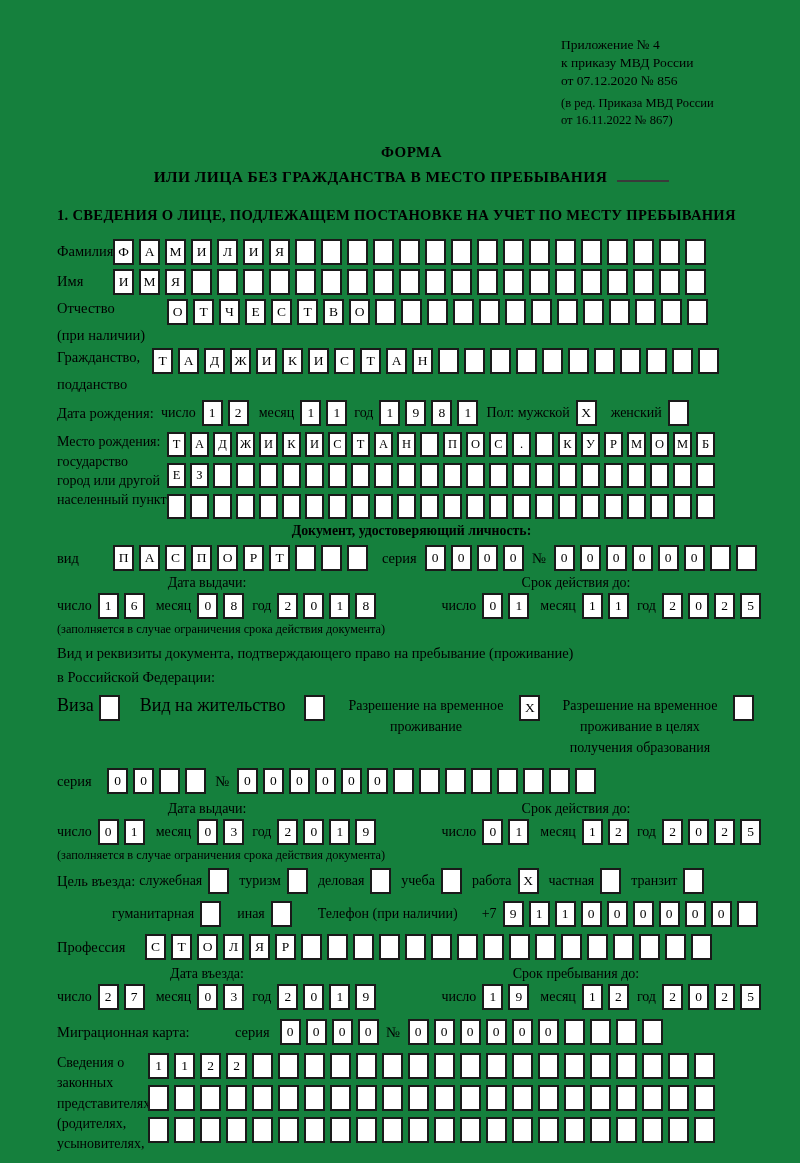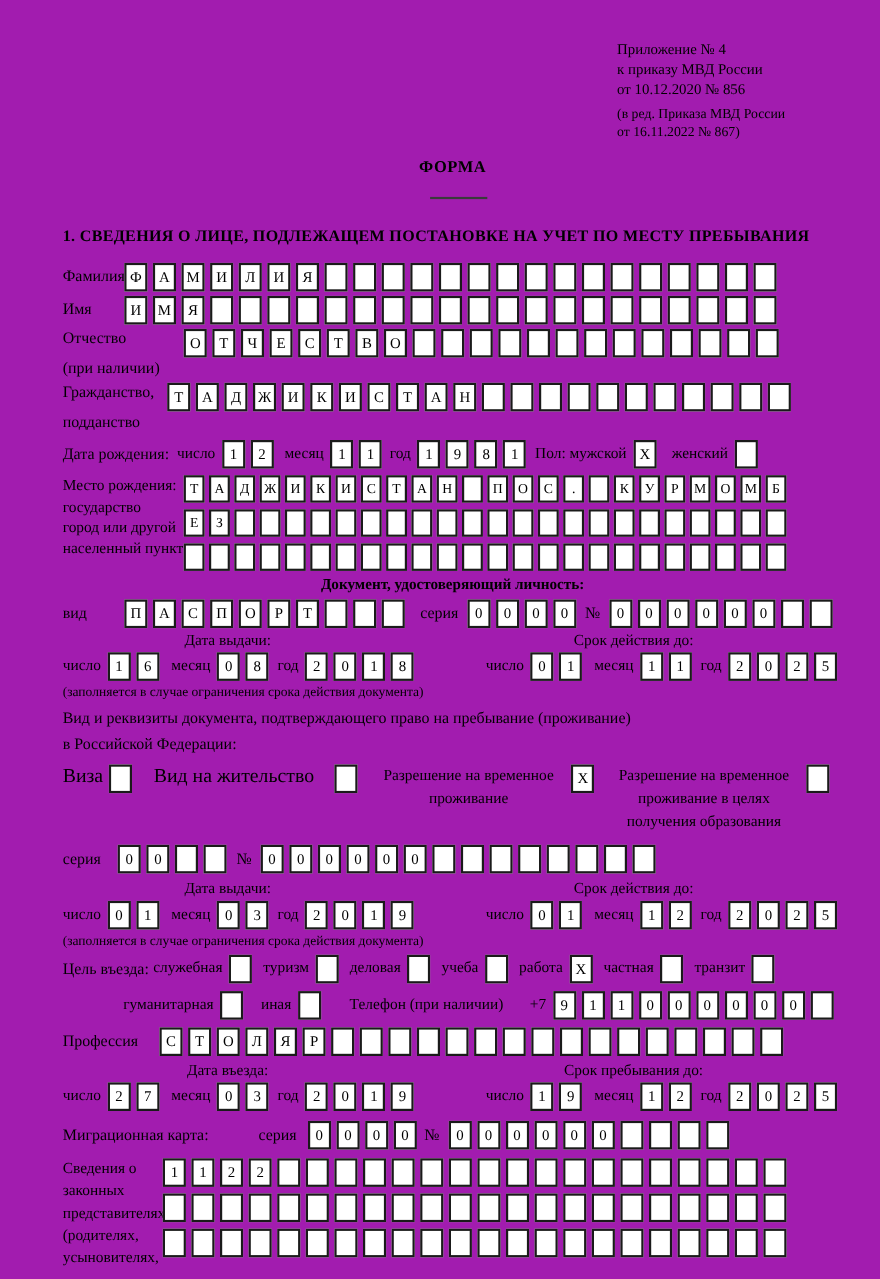--- a/index.html
+++ b/index.html
@@ -1,16 +1,16 @@
 <!DOCTYPE html>
 <html><head>
 <meta charset="utf-8">
 <style>
   html,body{margin:0;padding:0;background:#ffffff;}
-  .page{position:relative;width:800px;height:1163px;background:#a21caf;color:#000;
+  .page{position:relative;width:800px;height:1163px;background:#15803d;color:#000;
         font-family:"Liberation Serif","DejaVu Serif",serif;
         padding:36px 34px 0 57px;box-sizing:border-box;overflow:hidden;}
   .annex{margin-left:auto;width:205px;font-size:13.5px;line-height:1.32;}
   .annex-rev{margin-left:auto;width:205px;font-size:12.5px;line-height:1.32;margin-top:6px;}
   .form-label{text-align:center;font-weight:bold;font-size:15px;margin:16px 0 4px;letter-spacing:.5px;}
   .title{text-align:center;font-weight:bold;font-size:15.5px;line-height:1.5;margin-top:2px;letter-spacing:.4px;}
   .uline{display:inline-block;width:52px;border-bottom:2px solid #3a3a3a;margin-left:10px;}
   .sec-head{font-weight:bold;font-size:14.6px;margin:18px 0 15px;letter-spacing:.3px;white-space:nowrap;}
   .row{display:flex;align-items:center;margin-bottom:4px;white-space:nowrap;}
   .row.top{align-items:flex-start;}
@@ -36,30 +36,30 @@
   .olc{font-size:14px;text-align:center;line-height:1.5;flex:none;}
 </style>
 </head>
 <body>
 
 <div class="page">
 
   <div class="annex">
     <div>Приложение № 4</div>
     <div>к приказу МВД России</div>
-    <div>от 10.12.2020 № 856</div>
+    <div>от 07.12.2020 № 856</div>
   </div>
   <div class="annex-rev">
     <div>(в ред. Приказа МВД России</div>
     <div>от 16.11.2022 № 867)</div>
   </div>
   <div class="form-label">ФОРМА</div>
 
   <div class="title">
-    <div><span class="uline"></span></div>
+    <div><span>ИЛИ ЛИЦА БЕЗ ГРАЖДАНСТВА В МЕСТО ПРЕБЫВАНИЯ</span><span class="uline"></span></div>
   </div>
 
   <div class="sec-head">1. СВЕДЕНИЯ О ЛИЦЕ, ПОДЛЕЖАЩЕМ ПОСТАНОВКЕ НА УЧЕТ ПО МЕСТУ ПРЕБЫВАНИЯ</div>
 
   <div class="row">
     <span class="lbl" style="width:56px">Фамилия</span>
     <div class="cells">
         <span class="cell">Ф</span>
         <span class="cell">А</span>
         <span class="cell">М</span>

